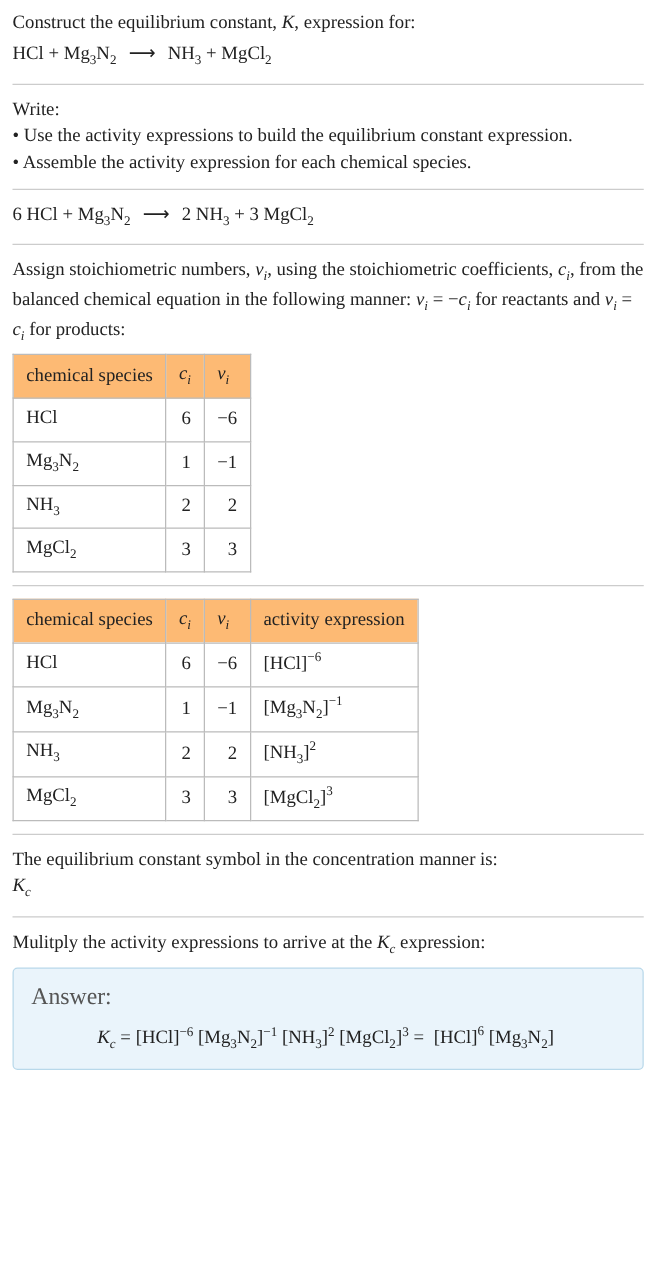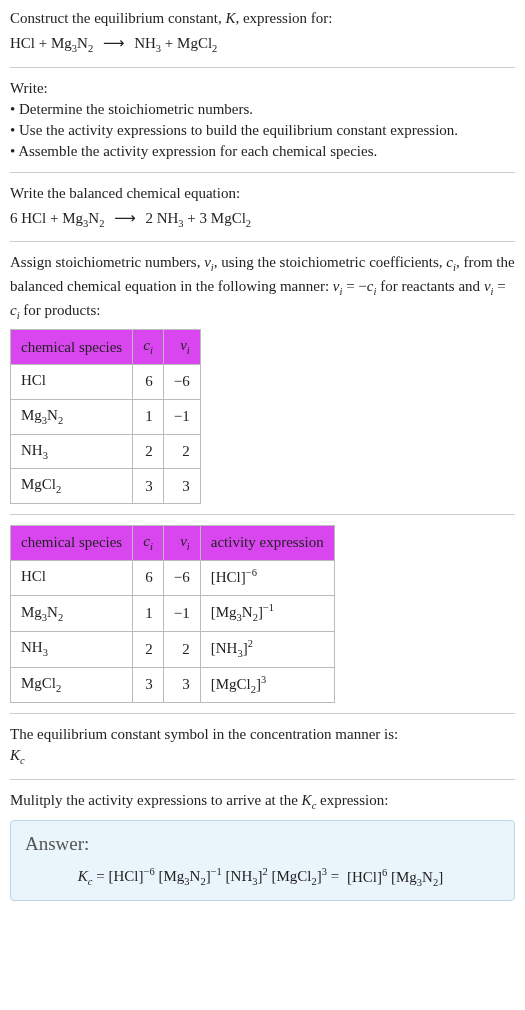--- a/index.html
+++ b/index.html
@@ -58,22 +58,21 @@
       font-size: 15px;
     }
     table th, table td {
       border: 1px solid #bbb;
       padding: 5px 10px;
       text-align: left;
       background: #fff;
     }
     table th {
       font-weight: normal;
-      background: #d946ef;
-      text-align: right;
+      background: #fdba74;
     }
     table td.num {
       text-align: right;
     }
     .answer-box {
       background: #eaf4fb;
       border: 1px solid #b8d8ea;
       border-radius: 4px;
       padding: 10px 14px;
       margin-top: 6px;
@@ -116,30 +115,28 @@
   <span>NH</span><span class="sub">3</span>
   + 
   <span>MgCl</span><span class="sub">2</span>
 </div>
 
 <hr class="divider">
 
 <div class="section">
   <div>Write:</div>
   <ul class="plan-list">
-    <li>Determine the stoichiometric numbers.</li>
     <li>Use the activity expressions to build the equilibrium constant expression.</li>
     <li>Assemble the activity expression for each chemical species.</li>
   </ul>
 </div>
 
 <hr class="divider">
 
 <div class="section">
-  <div>Write the balanced chemical equation:</div>
   <div class="equation">
     <span>6</span>
     <span>HCl</span>
     + 
     <span>Mg</span><span class="sub">3</span><span>N</span><span class="sub">2</span>
     <span class="arrow">⟶</span>
     <span>2</span>
     <span>NH</span><span class="sub">3</span>
     + 
     <span>3</span>

